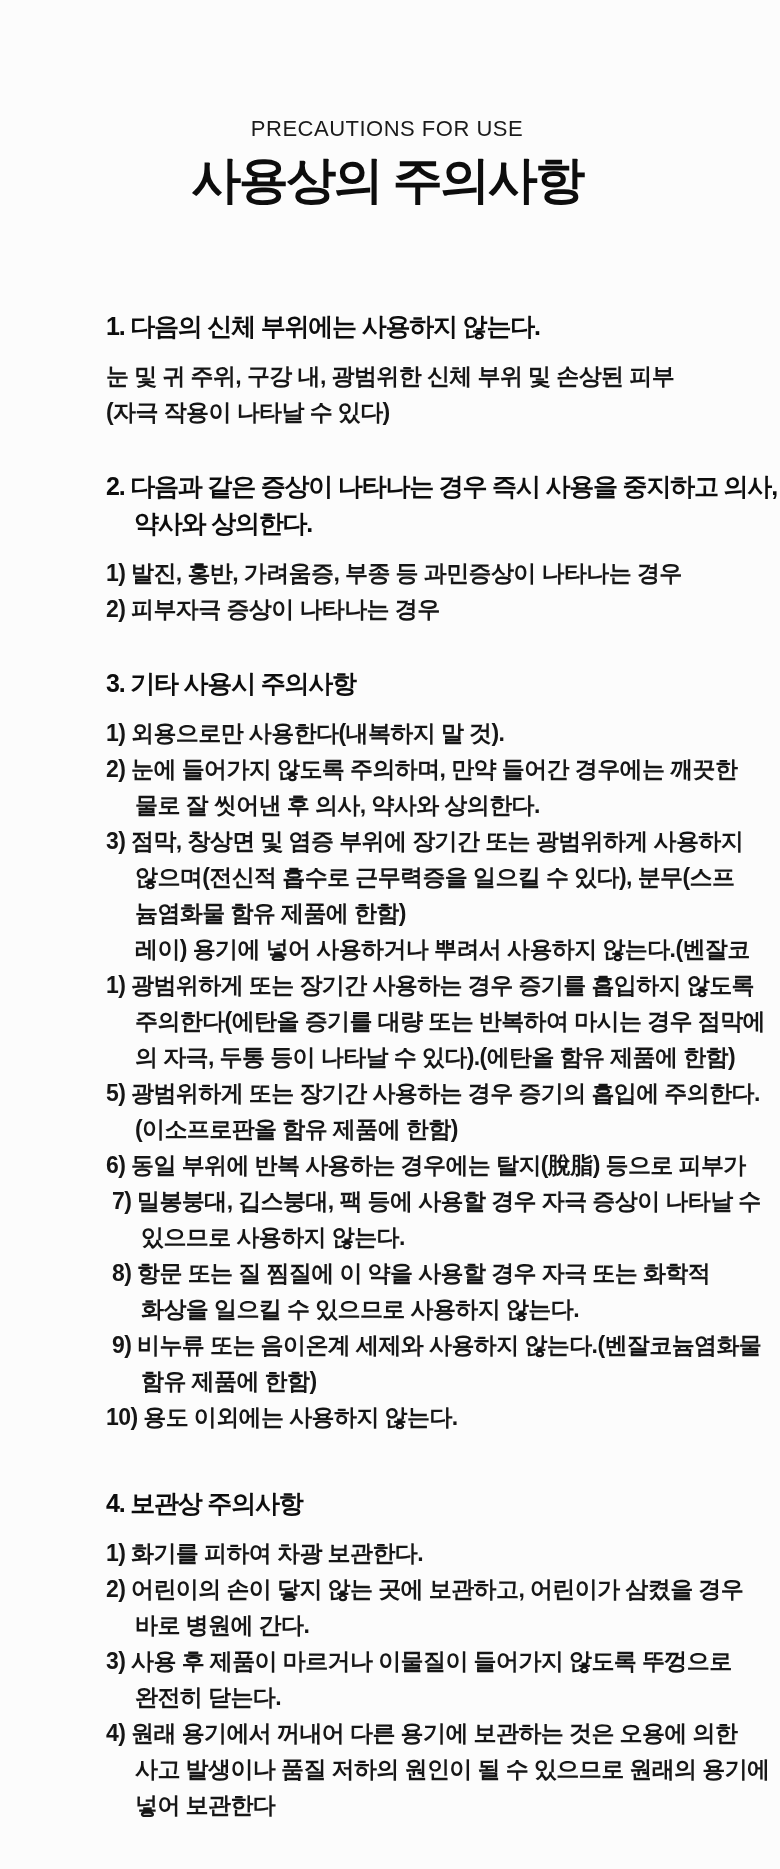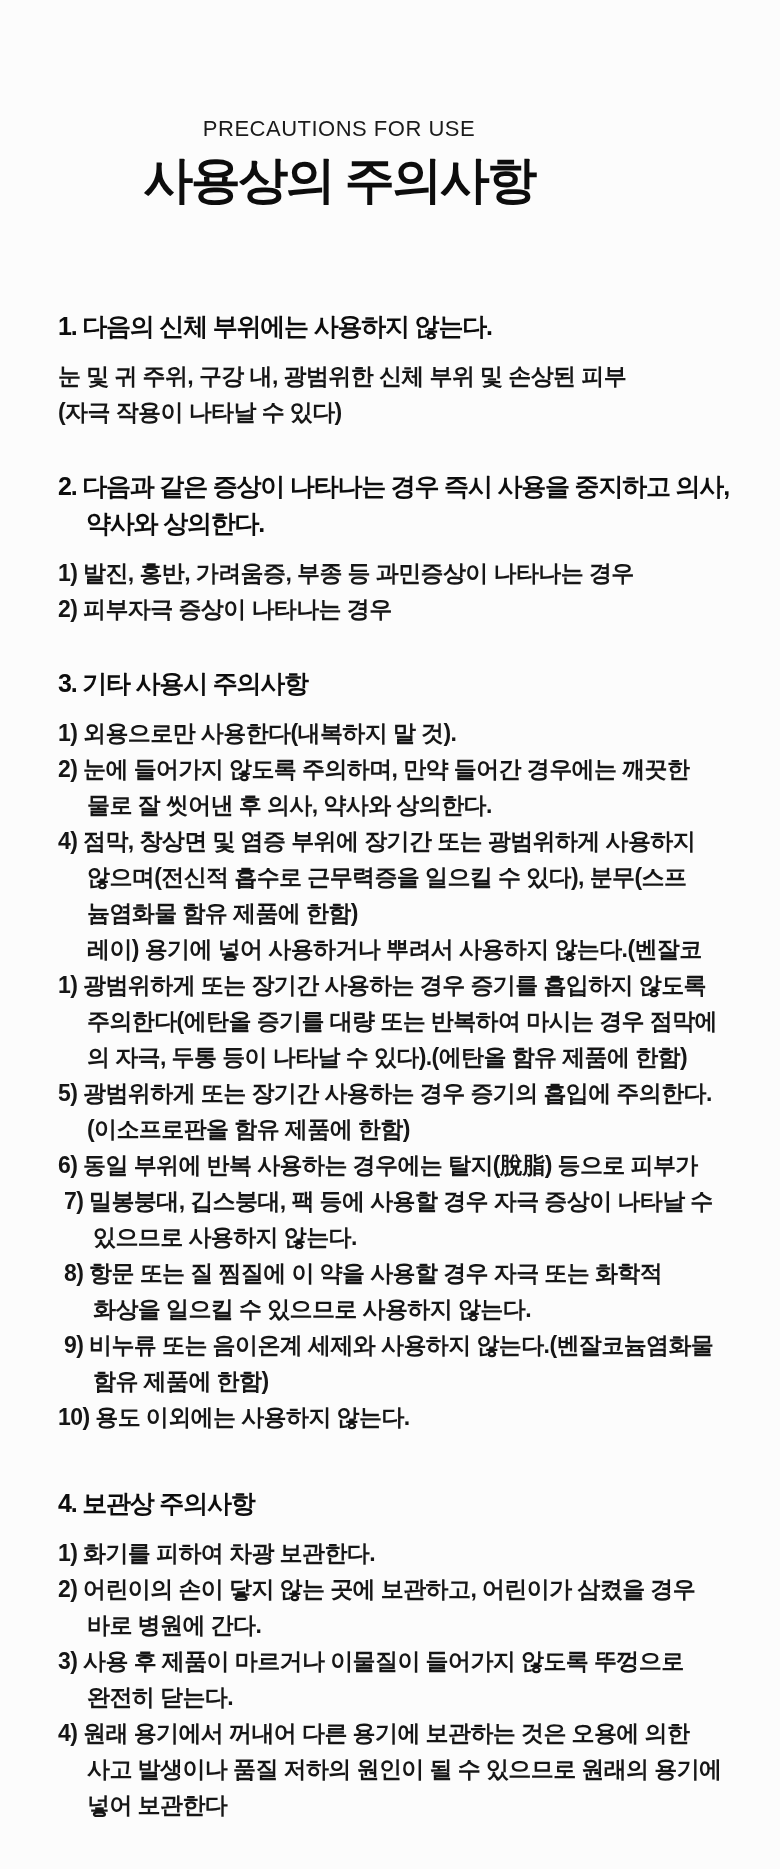--- a/index.html
+++ b/index.html
@@ -11,20 +11,21 @@
     height: 1869px;
     background: #fcfcfc;
     color: #131313;
     font-family: "Liberation Sans", "DejaVu Sans", sans-serif;
     overflow: hidden;
   }
   .doc {
     box-sizing: border-box;
     width: 678px;
     padding: 116px 58px 0 58px;
+    margin-left: 48px;
   }
   .eyebrow {
     text-align: center;
     font-size: 22px;
     line-height: 26px;
     letter-spacing: 0.5px;
     color: #1b1b1b;
     font-weight: 400;
   }
   .title {
@@ -101,21 +102,21 @@
     </h2>
     <div class="list">
       <div class="item">
         <div class="line">1) 외용으로만 사용한다(내복하지 말 것).</div>
       </div>
       <div class="item">
         <div class="line">2) 눈에 들어가지 않도록 주의하며, 만약 들어간 경우에는 깨끗한</div>
         <div class="line cont">물로 잘 씻어낸 후 의사, 약사와 상의한다.</div>
       </div>
       <div class="item">
-        <div class="line">4) 점막, 창상면 및 염증 부위에 장기간 또는 광범위하게 사용하지</div>
+        <div class="line">3) 점막, 창상면 및 염증 부위에 장기간 또는 광범위하게 사용하지</div>
         <div class="line cont">않으며(전신적 흡수로 근무력증을 일으킬 수 있다), 분무(스프</div>
         <div class="line cont">늄염화물 함유 제품에 한함)</div>
         <div class="line cont">레이) 용기에 넣어 사용하거나 뿌려서 사용하지 않는다.(벤잘코</div>
       </div>
       <div class="item">
         <div class="line">1) 광범위하게 또는 장기간 사용하는 경우 증기를 흡입하지 않도록</div>
         <div class="line cont">주의한다(에탄올 증기를 대량 또는 반복하여 마시는 경우 점막에</div>
         <div class="line cont">의 자극, 두통 등이 나타날 수 있다).(에탄올 함유 제품에 한함)</div>
       </div>
       <div class="item">

